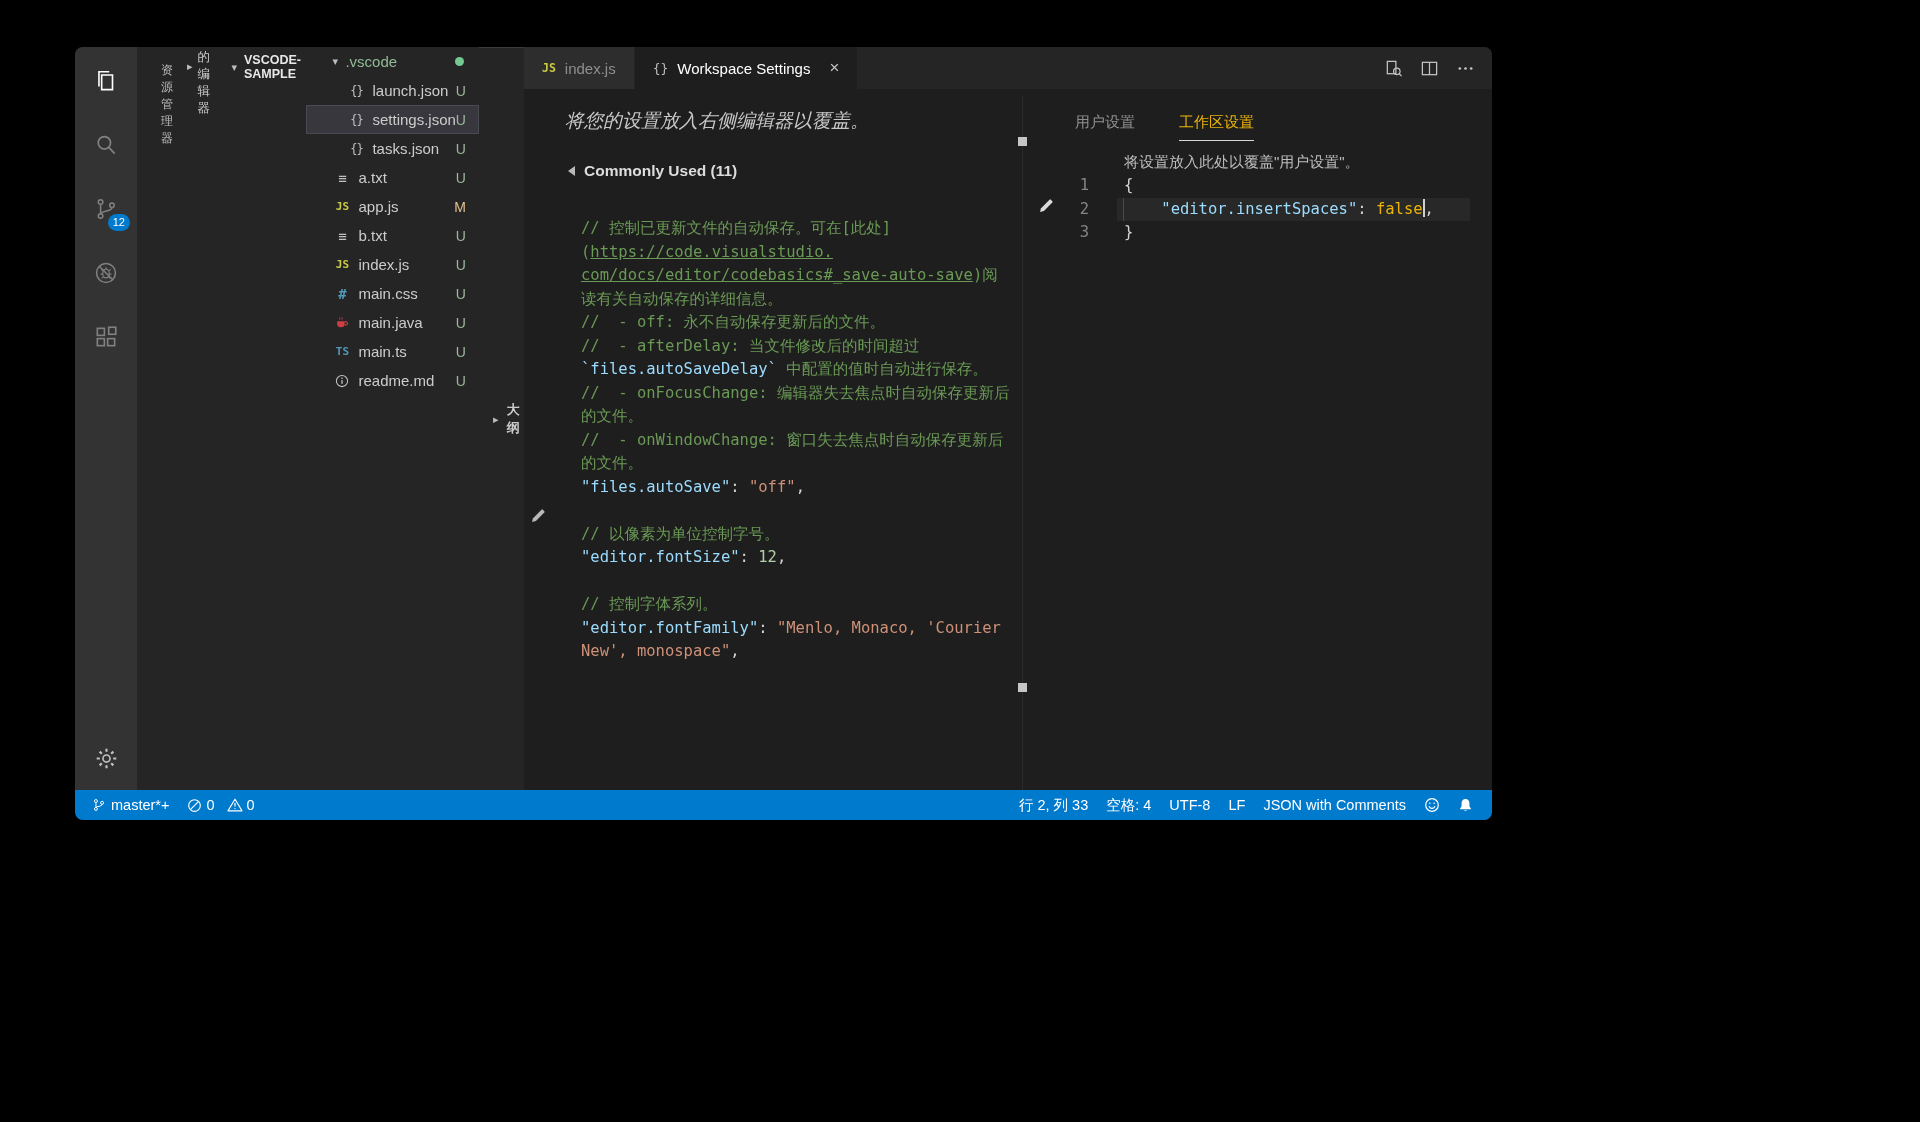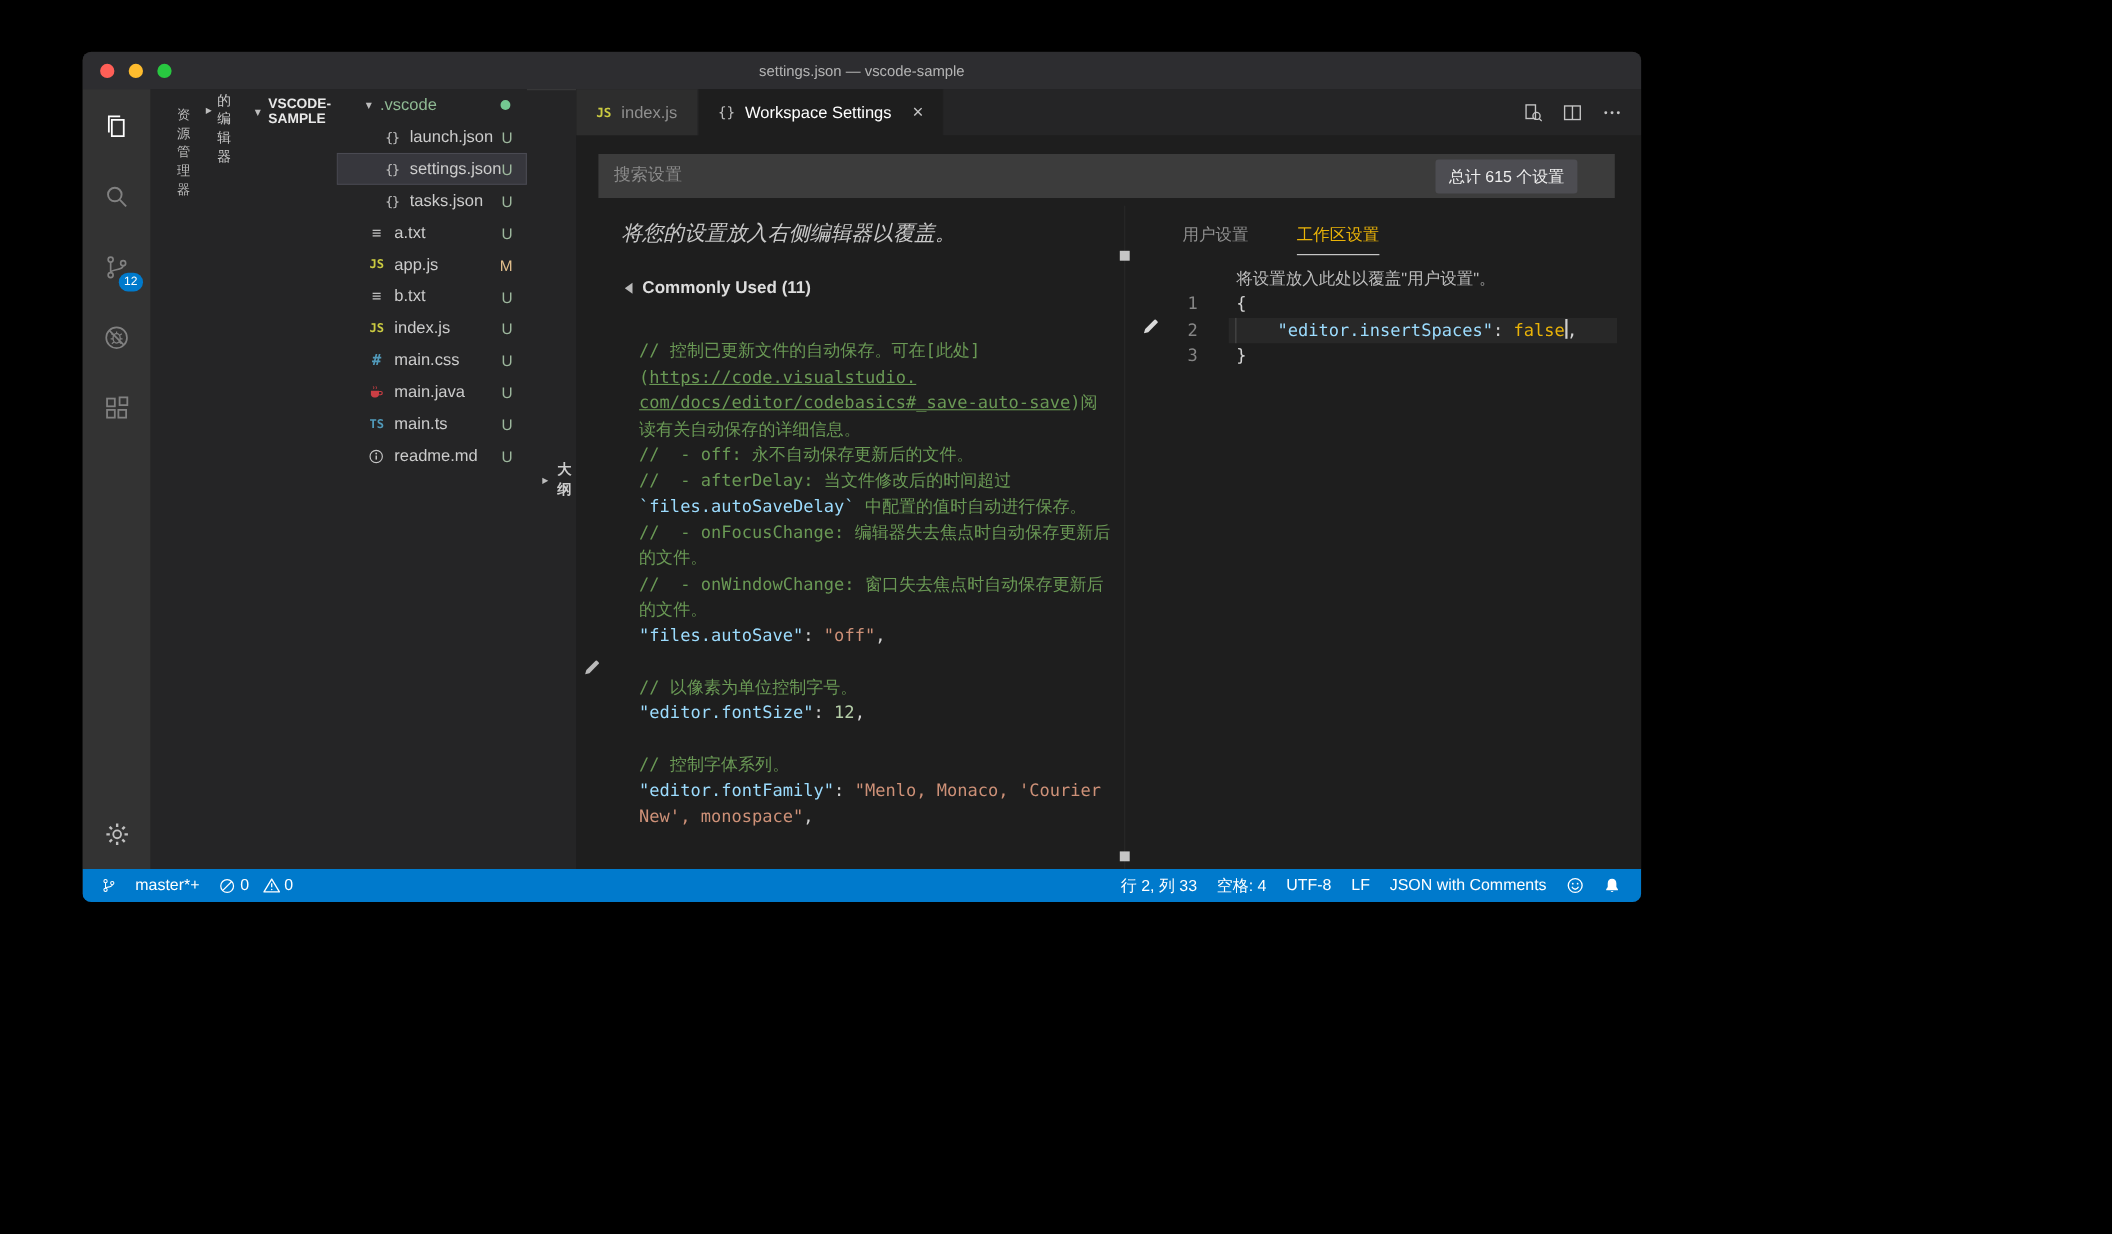--- a/index.html
+++ b/index.html
@@ -119,39 +119,31 @@
   .rline { display:flex; height:23.5px; white-space:pre; }
   .rline .ln { flex:0 0 62px; text-align:right; color:#858585; }
   .rline .lc { flex:1; margin-left:28px; padding-left:7px; margin-right:22px; position:relative; }
   .rline.current .lc { background:#282828; }
   .rline.current .lc::before { content:""; position:absolute; left:6px; top:0; bottom:0; width:1px; background:#4a4a4a; }
   .caret { display:inline-block; width:2px; height:18px; background:#cfcfcf; vertical-align:-3px; }
 
   
   .statusbar { flex:0 0 30px; background:#007acc; display:flex; align-items:center; color:#fff;
     font-size:14.5px; padding:0 10px 0 12px; }
-  .sb-item { display:flex; align-items:center; gap:17px; padding:0 5px; height:100%; }
+  .sb-item { display:flex; align-items:center; gap:5px; padding:0 5px; height:100%; }
   .sb-problems { gap:4px; margin-left:8px; }
   .sb-problems .warn { margin-left:8px; }
   .sb-right { margin-left:auto; display:flex; align-items:center; }
   .sb-right .sb-item { padding:0 9px; }
 </style>
 </head>
 <body>
 
 <div class="window">
 
-  <div class="titlebar">
-    <div class="lights">
-      <span class="light red"></span>
-      <span class="light yellow"></span>
-      <span class="light green"></span>
-    </div>
-    <div class="title">settings.json — vscode-sample</div>
-  </div>
 
   <div class="main">
     <div class="activitybar">
       <div class="act active">
         <svg width="26" height="26" viewBox="0 0 24 24" fill="none" stroke="currentColor" stroke-width="1.5">
             <path d="M8 6.5h10v13.5H8z"></path>
             <path d="M5.5 17V3.5H15"></path>
           </svg>
       </div>
       <div class="act">
@@ -316,24 +308,20 @@
             <svg width="19" height="19" viewBox="0 0 20 20" fill="currentColor">
                 <circle cx="4" cy="10" r="1.4"></circle>
                 <circle cx="10" cy="10" r="1.4"></circle>
                 <circle cx="16" cy="10" r="1.4"></circle>
               </svg>
           </span>
         </div>
       </div>
 
       <div class="ebody">
-        <div class="searchrow">
-          <input placeholder="搜索设置" style="">
-          <span class="count-badge">总计 615 个设置</span>
-        </div>
 
         <div class="panes">
           <div class="pane-left">
             <div class="dp-sub">将您的设置放入右侧编辑器以覆盖。</div>
             <div class="dp-sec">
               <span class="tri"></span>
               <span>Commonly Used (11)</span>
             </div>
             <div class="left-code" id="left-code"><div class="lline"><span class="tok-cmt">// 控制已更新文件的自动保存。可在[此处]</span></div><div class="lline"><span class="tok-cmt">(</span><span class="tok-lnk">https://code.visualstudio.</span></div><div class="lline"><span class="tok-lnk">com/docs/editor/codebasics#_save-auto-save</span><span class="tok-cmt">)阅</span></div><div class="lline"><span class="tok-cmt">读有关自动保存的详细信息。</span></div><div class="lline"><span class="tok-cmt">//  - off: 永不自动保存更新后的文件。</span></div><div class="lline"><span class="tok-cmt">//  - afterDelay: 当文件修改后的时间超过</span></div><div class="lline"><span class="tok-code">`files.autoSaveDelay` </span><span class="tok-cmt">中配置的值时自动进行保存。</span></div><div class="lline"><span class="tok-cmt">//  - onFocusChange: 编辑器失去焦点时自动保存更新后</span></div><div class="lline"><span class="tok-cmt">的文件。</span></div><div class="lline"><span class="tok-cmt">//  - onWindowChange: 窗口失去焦点时自动保存更新后</span></div><div class="lline"><span class="tok-cmt">的文件。</span></div><div class="lline"><span class="tok-key">"files.autoSave"</span><span class="tok-pun">: </span><span class="tok-str">"off"</span><span class="tok-pun">,</span></div><div class="lline"></div><div class="lline"><span class="tok-cmt">// 以像素为单位控制字号。</span></div><div class="lline"><span class="tok-key">"editor.fontSize"</span><span class="tok-pun">: </span><span class="tok-num">12</span><span class="tok-pun">,</span></div><div class="lline"></div><div class="lline"><span class="tok-cmt">// 控制字体系列。</span></div><div class="lline"><span class="tok-key">"editor.fontFamily"</span><span class="tok-pun">: </span><span class="tok-str">"Menlo, Monaco, 'Courier</span></div><div class="lline"><span class="tok-str">New', monospace"</span><span class="tok-pun">,</span></div></div>
             <span class="pencil pencil-left">

